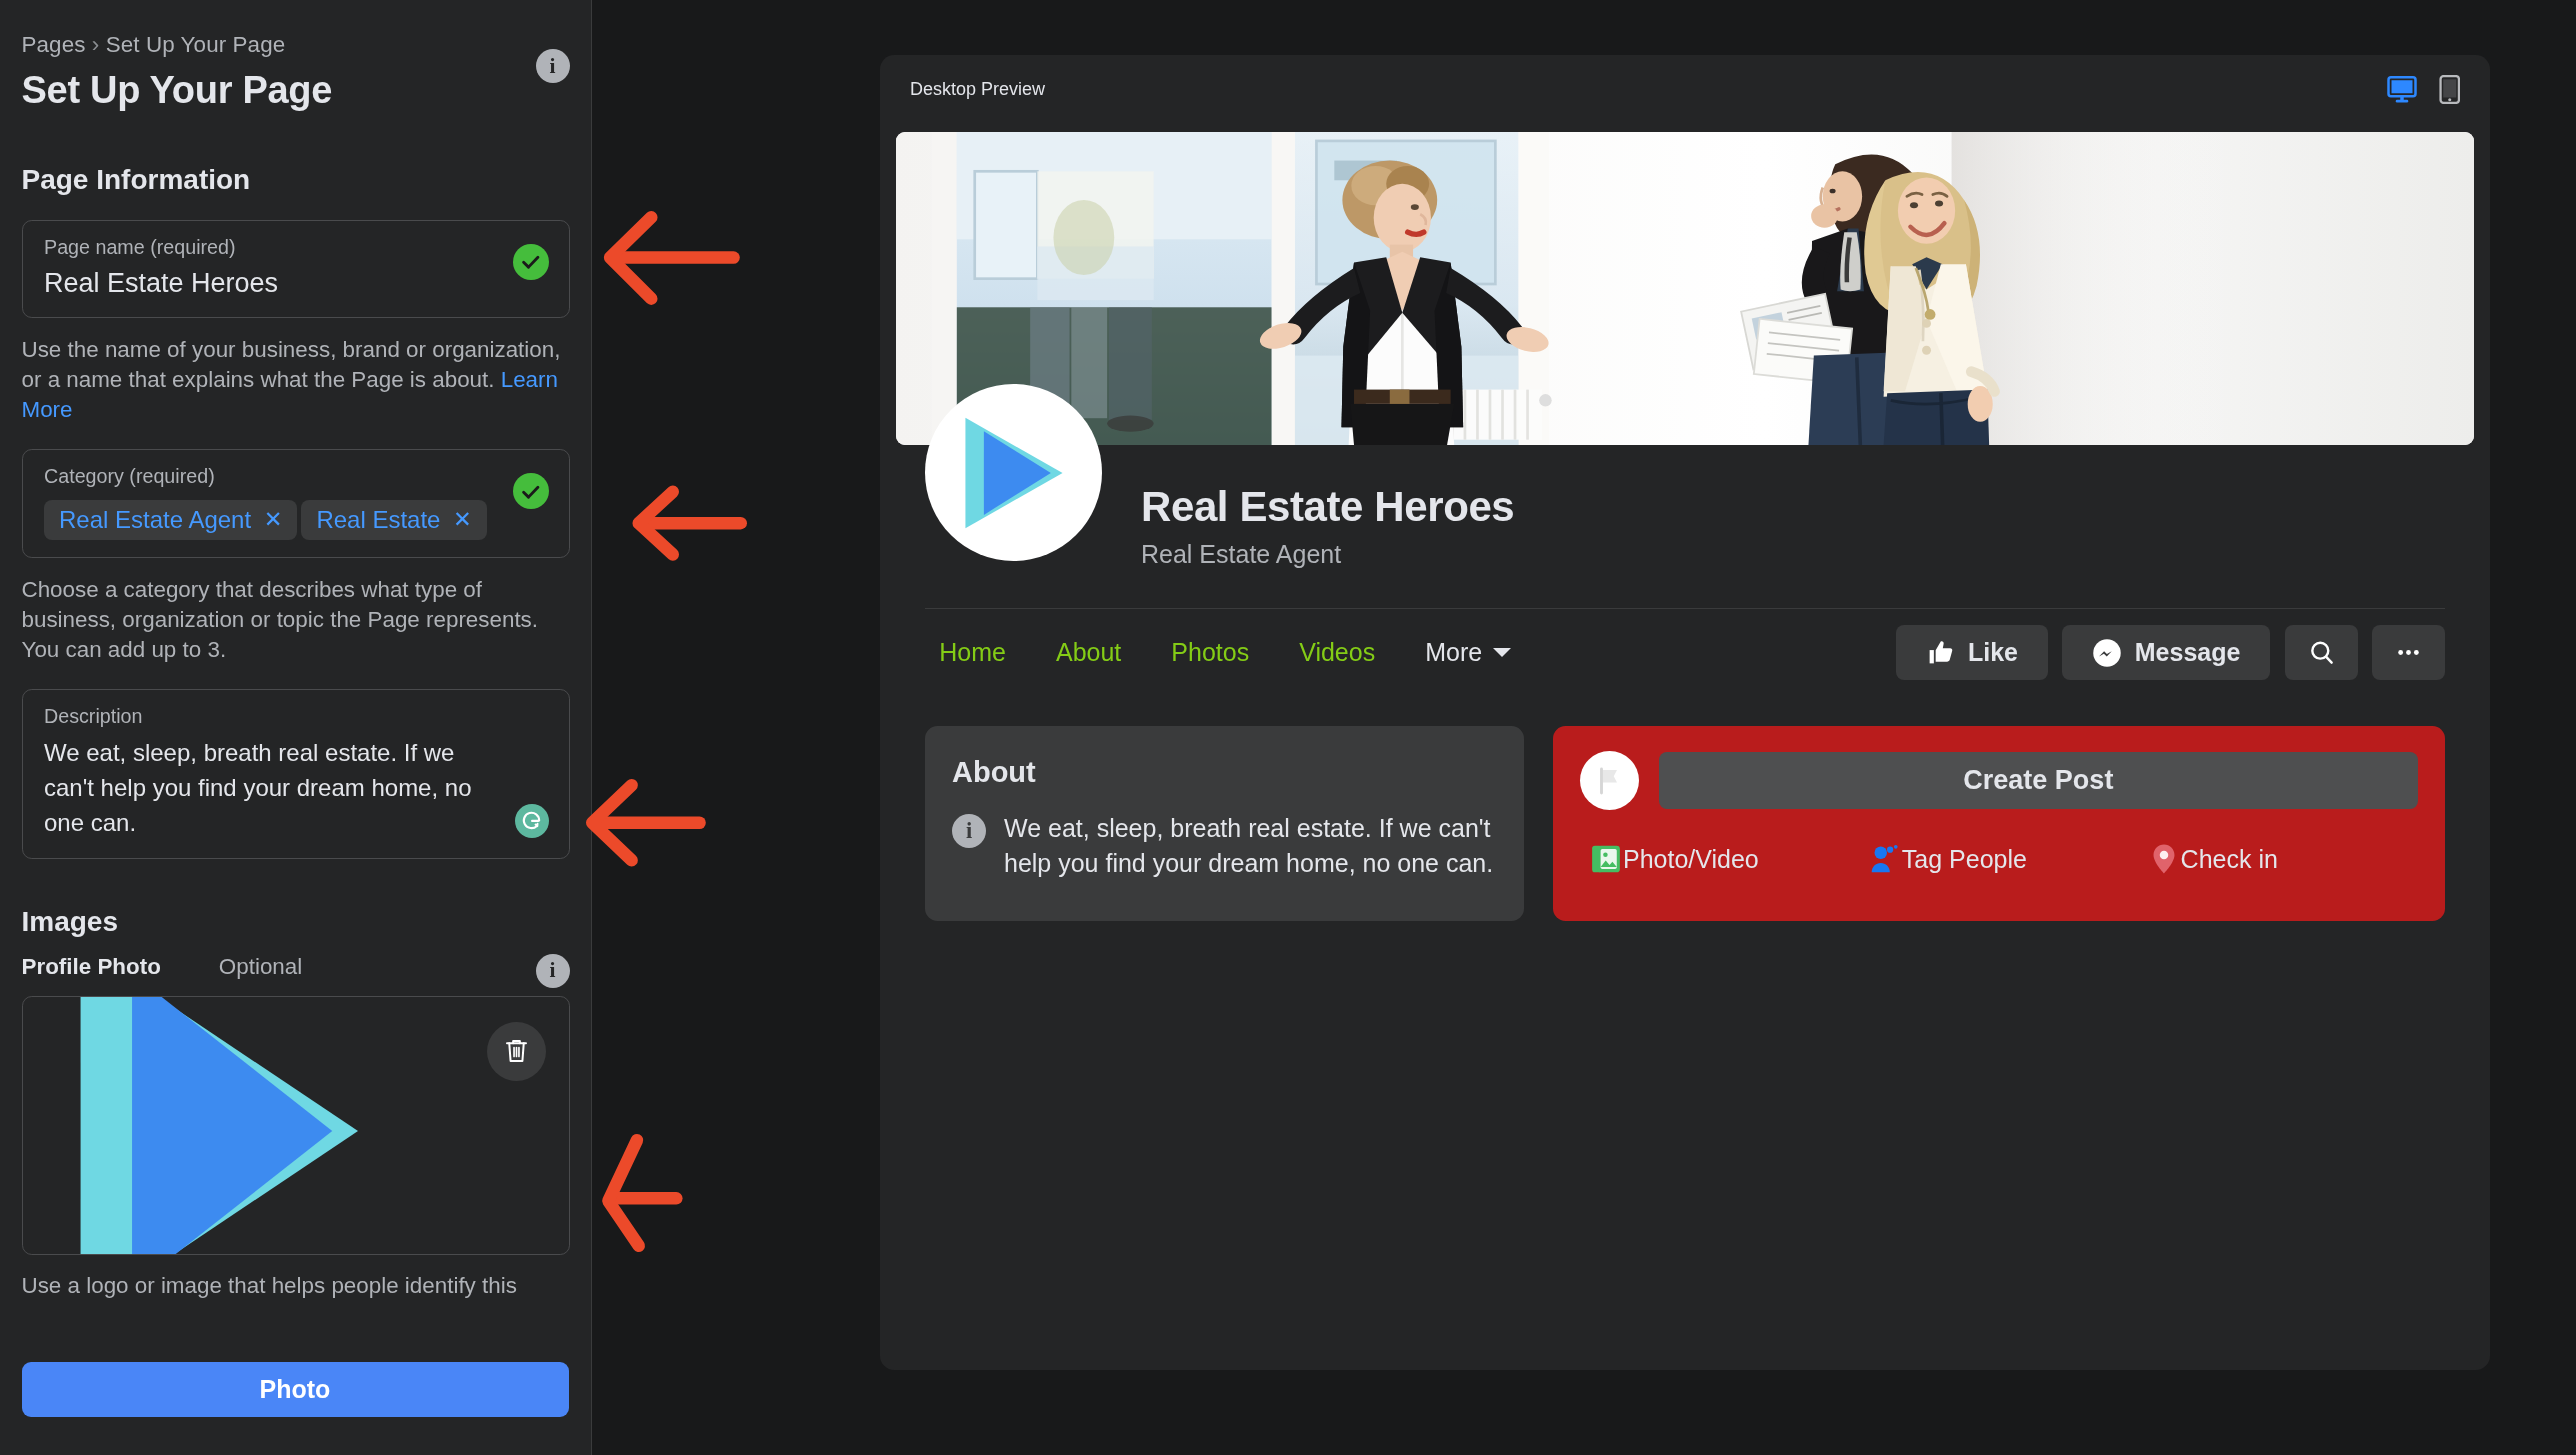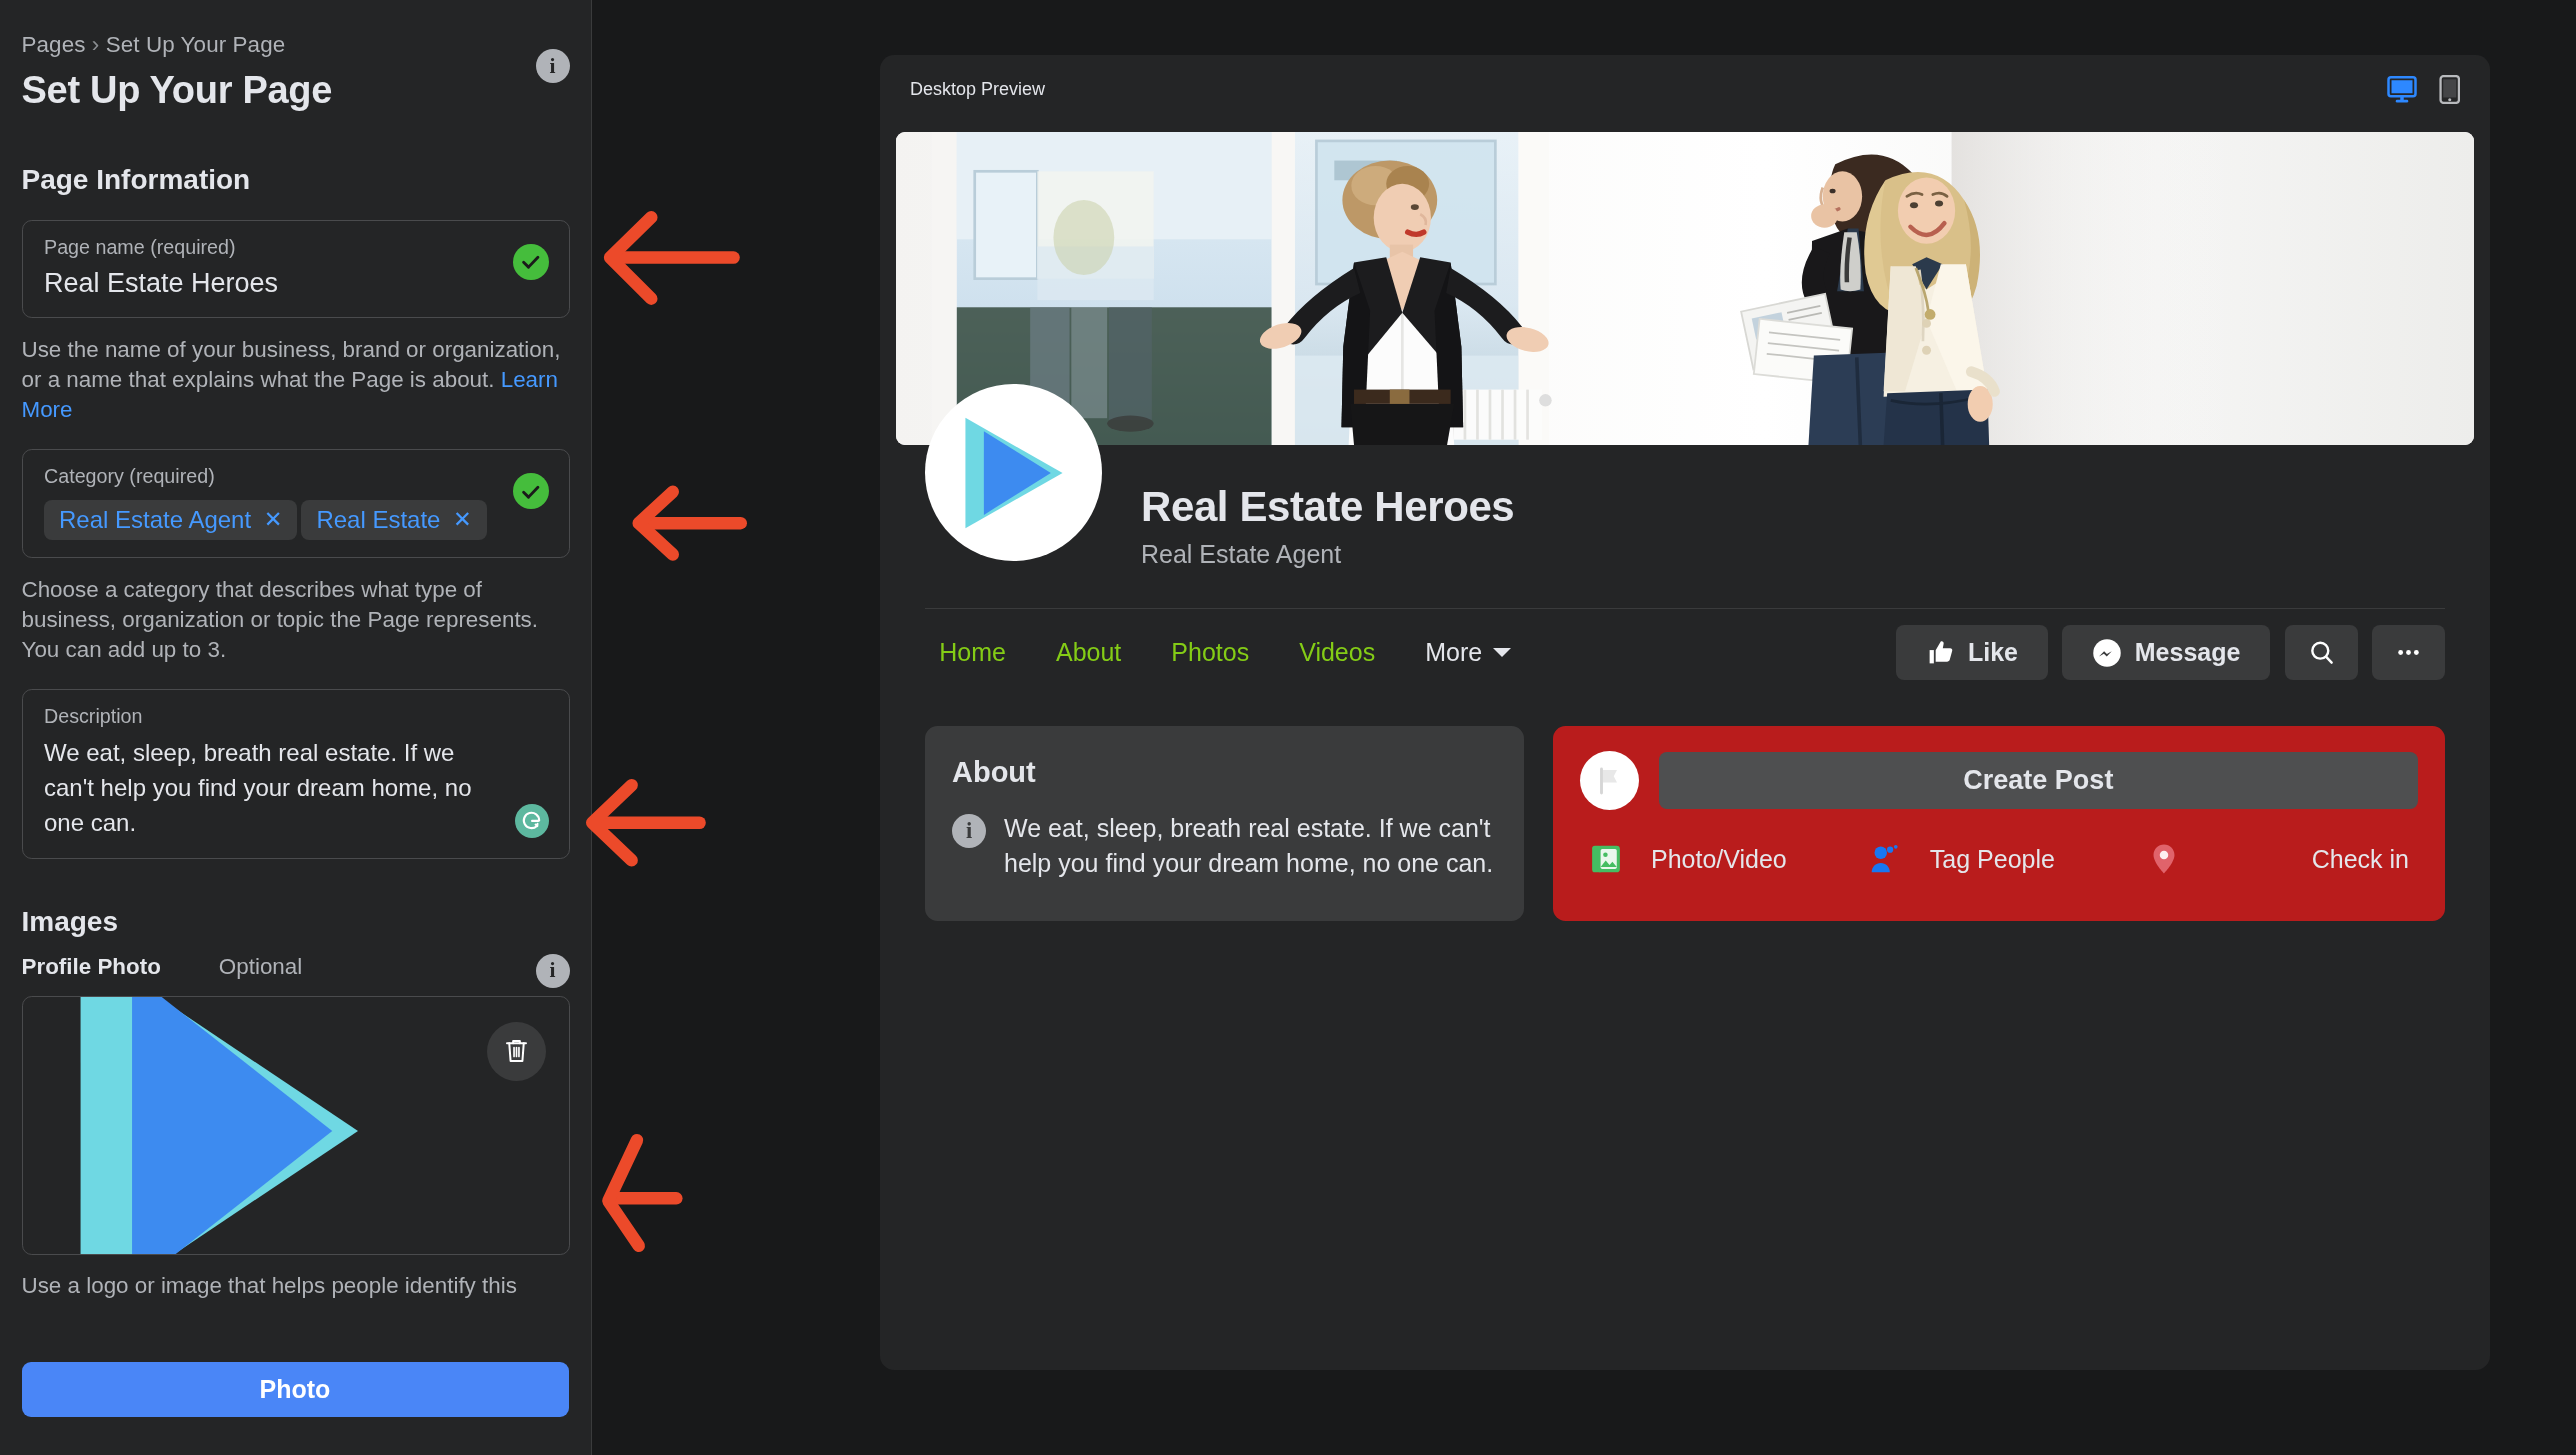--- a/index.html
+++ b/index.html
@@ -177,24 +177,24 @@
     width: 59px; height: 59px; border-radius: 50%; background: #fff;
     display: flex; align-items: center; justify-content: center; flex: 0 0 59px;
   }
   .post-avatar svg { width: 30px; height: 30px; }
   .create-post {
     flex: 1; height: 57px; background: #4e4f50; border-radius: 8px;
     display: flex; align-items: center; justify-content: center;
     font-size: 27px; font-weight: bold; color: #e4e6eb; cursor: pointer;
   }
   .post-actions { display: flex; margin-top: 32px; padding: 0 9px; }
-  .post-action { display: flex; align-items: center; gap: 28px; font-size: 25px; color: #e4e6eb; cursor: pointer; }
+  .post-action { display: flex; align-items: center; gap: 0; font-size: 25px; color: #e4e6eb; cursor: pointer; }
   .post-action.a1 { flex: 0 0 34%; }
   .post-action.a2 { flex: 0 0 34%; }
-  .post-action.a3 { flex: 0 0 32%; justify-content: space-between; }
+  .post-action.a3 { flex: 0 0 32%; }
   .post-action svg { width: 34px; height: 34px; }
 
   
   .annots { position: absolute; left: 0; top: 0; width: 2576px; height: 1455px; pointer-events: none; }
 </style>
 </head>
 <body>
 
 <div class="app">
 

